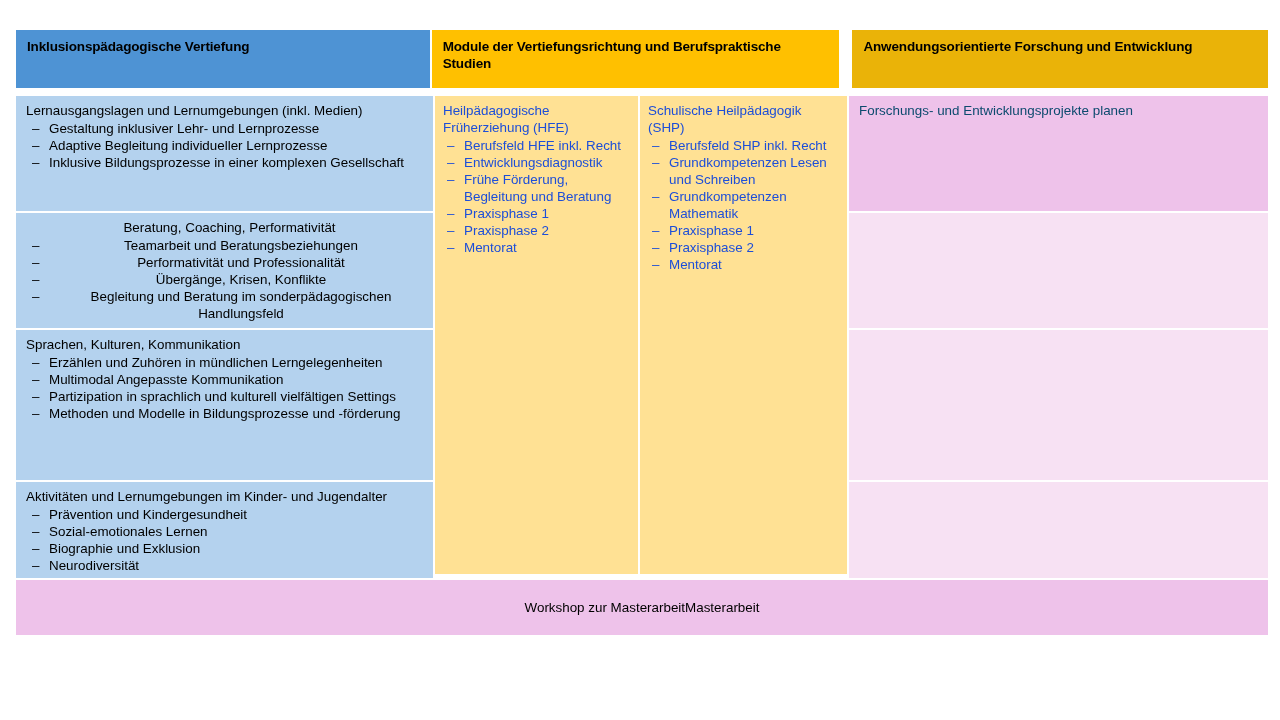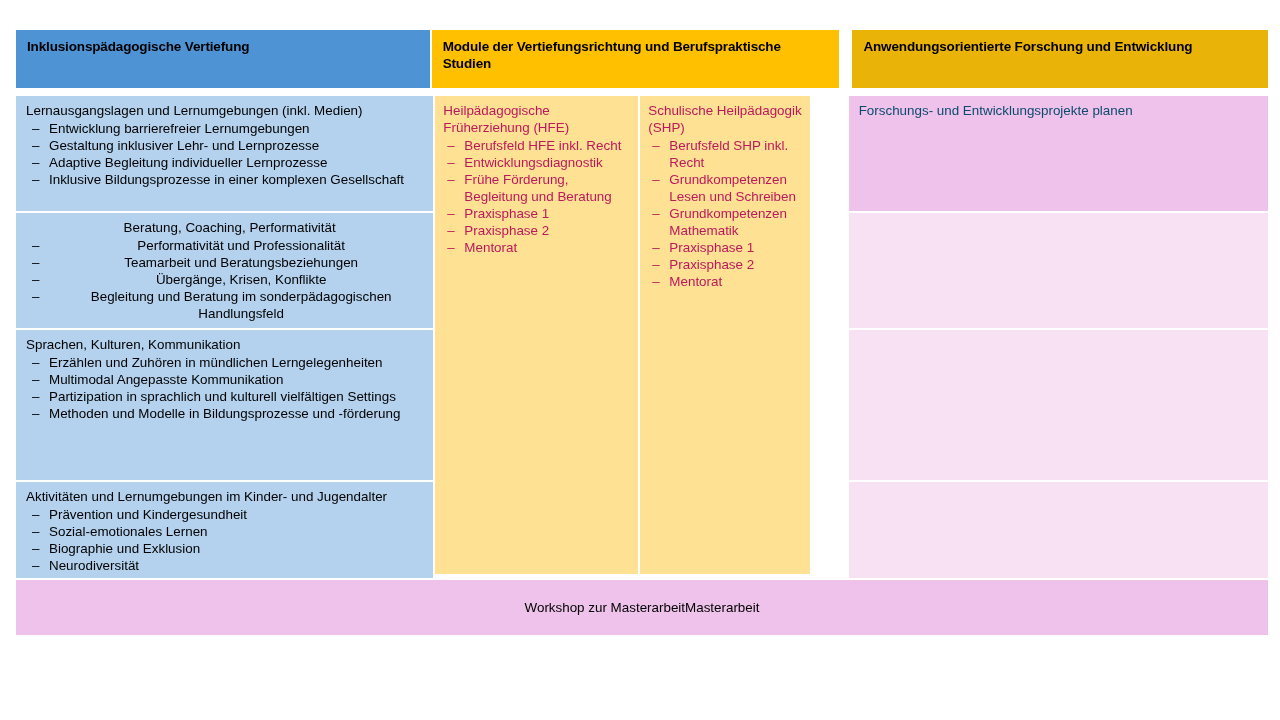--- a/index.html
+++ b/index.html
@@ -90,25 +90,25 @@
     top: 0;
   }
 
   
   .subcol {
     box-sizing: border-box;
     background: #ffe194;
     padding: 6px 8px 7px 8px;
     font-size: 13.4px;
     line-height: 1.27;
-    color: #be185d;
+    color: #1d4ed8;
     height: 478px;
   }
   .subcol-hfe { width: 203px; }
-  .subcol-shp { width: 170px; }
+  .subcol-shp { width: 207px; }
   .subcol ul.dash-list > li { padding-left: 21px; }
   .subcol ul.dash-list > li::before { left: 4px; }
 
   
   .cell-pink {
     box-sizing: border-box;
     padding: 6px 10px;
     font-size: 13.4px;
     line-height: 1.27;
     color: #0c4a6e;
@@ -147,32 +147,31 @@
     <div class="col-head head-pink">Anwendungsorientierte Forschung und Entwicklung</div>
   </div>
 
   <div class="body-row">
 
     <div class="col col-left">
 
       <div class="cell cell-blue r1">
         <div class="cell-title">Lernausgangslagen und Lernumgebungen (inkl. Medien)</div>
         <ul class="dash-list">
-          <li>Entwicklung barrierefreier Lernumgebungen</li>
           <li>Gestaltung inklusiver Lehr- und Lernprozesse</li>
           <li>Adaptive Begleitung individueller Lernprozesse</li>
           <li>Inklusive Bildungsprozesse in einer komplexen Gesellschaft</li>
         </ul>
       </div>
 
       <div class="cell cell-blue r2">
         <div class="cell-title">Beratung, Coaching, Performativität</div>
         <ul class="dash-list">
+          <li>Teamarbeit und Beratungsbeziehungen</li>
           <li>Performativität und Professionalität</li>
-          <li>Teamarbeit und Beratungsbeziehungen</li>
           <li>Übergänge, Krisen, Konflikte</li>
           <li>Begleitung und Beratung im sonderpädagogischen Handlungsfeld</li>
         </ul>
       </div>
 
       <div class="cell cell-blue r3">
         <div class="cell-title">Sprachen, Kulturen, Kommunikation</div>
         <ul class="dash-list">
           <li>Erzählen und Zuhören in mündlichen Lerngelegenheiten</li>
           <li>Multimodal Angepasste Kommunikation</li>

